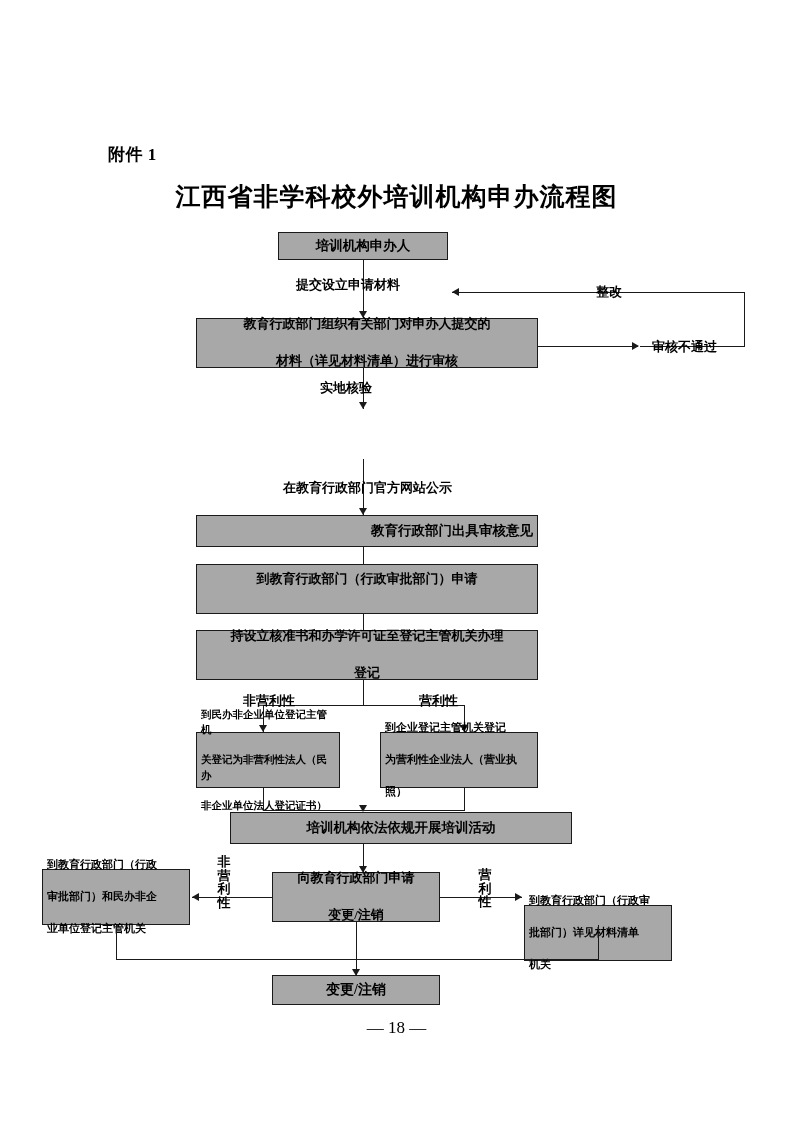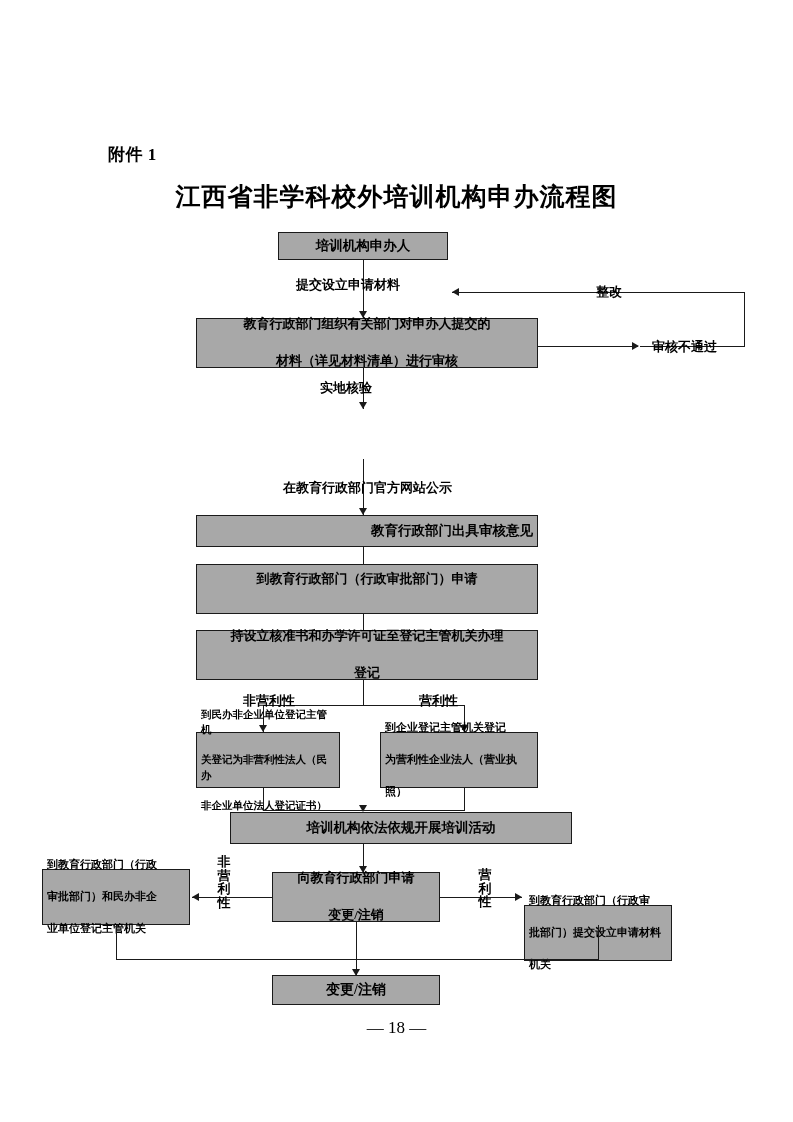--- a/index.html
+++ b/index.html
@@ -225,21 +225,21 @@
     </span>
   </div>
 
   <div class="ln h" style="left:440px; top:897px; width:82px;"></div>
   <div class="arrow-r" style="left:515px; top:893px;"></div>
   <div class="lbl vert" style="left:478px; top:868px;">营利性</div>
 
   <div class="box" style="left:524px; top:869px; width:148px; height:56px; font-size:11px; text-align:left; justify-content:flex-start;margin-top:36px;">
     <span style="text-align:left;">
       <span>到教育行政部门（行政审</span><br>
-      <span>批部门）提交设立申请材料</span><br>
+      <span>批部门）详见材料清单</span><br>
       <span>机关</span>
     </span>
   </div>
 
   <div class="ln v" style="left:116px; top:925px; height:34px;"></div>
   <div class="ln v" style="left:598px; top:925px; height:34px;"></div>
   <div class="ln v" style="left:356px; top:922px; height:37px;"></div>
   <div class="ln h" style="left:116px; top:959px; width:483px;"></div>
   <div class="ln v" style="left:356px; top:959px; height:16px;"></div>
   <div class="arrow-d" style="left:352px; top:969px;"></div>

